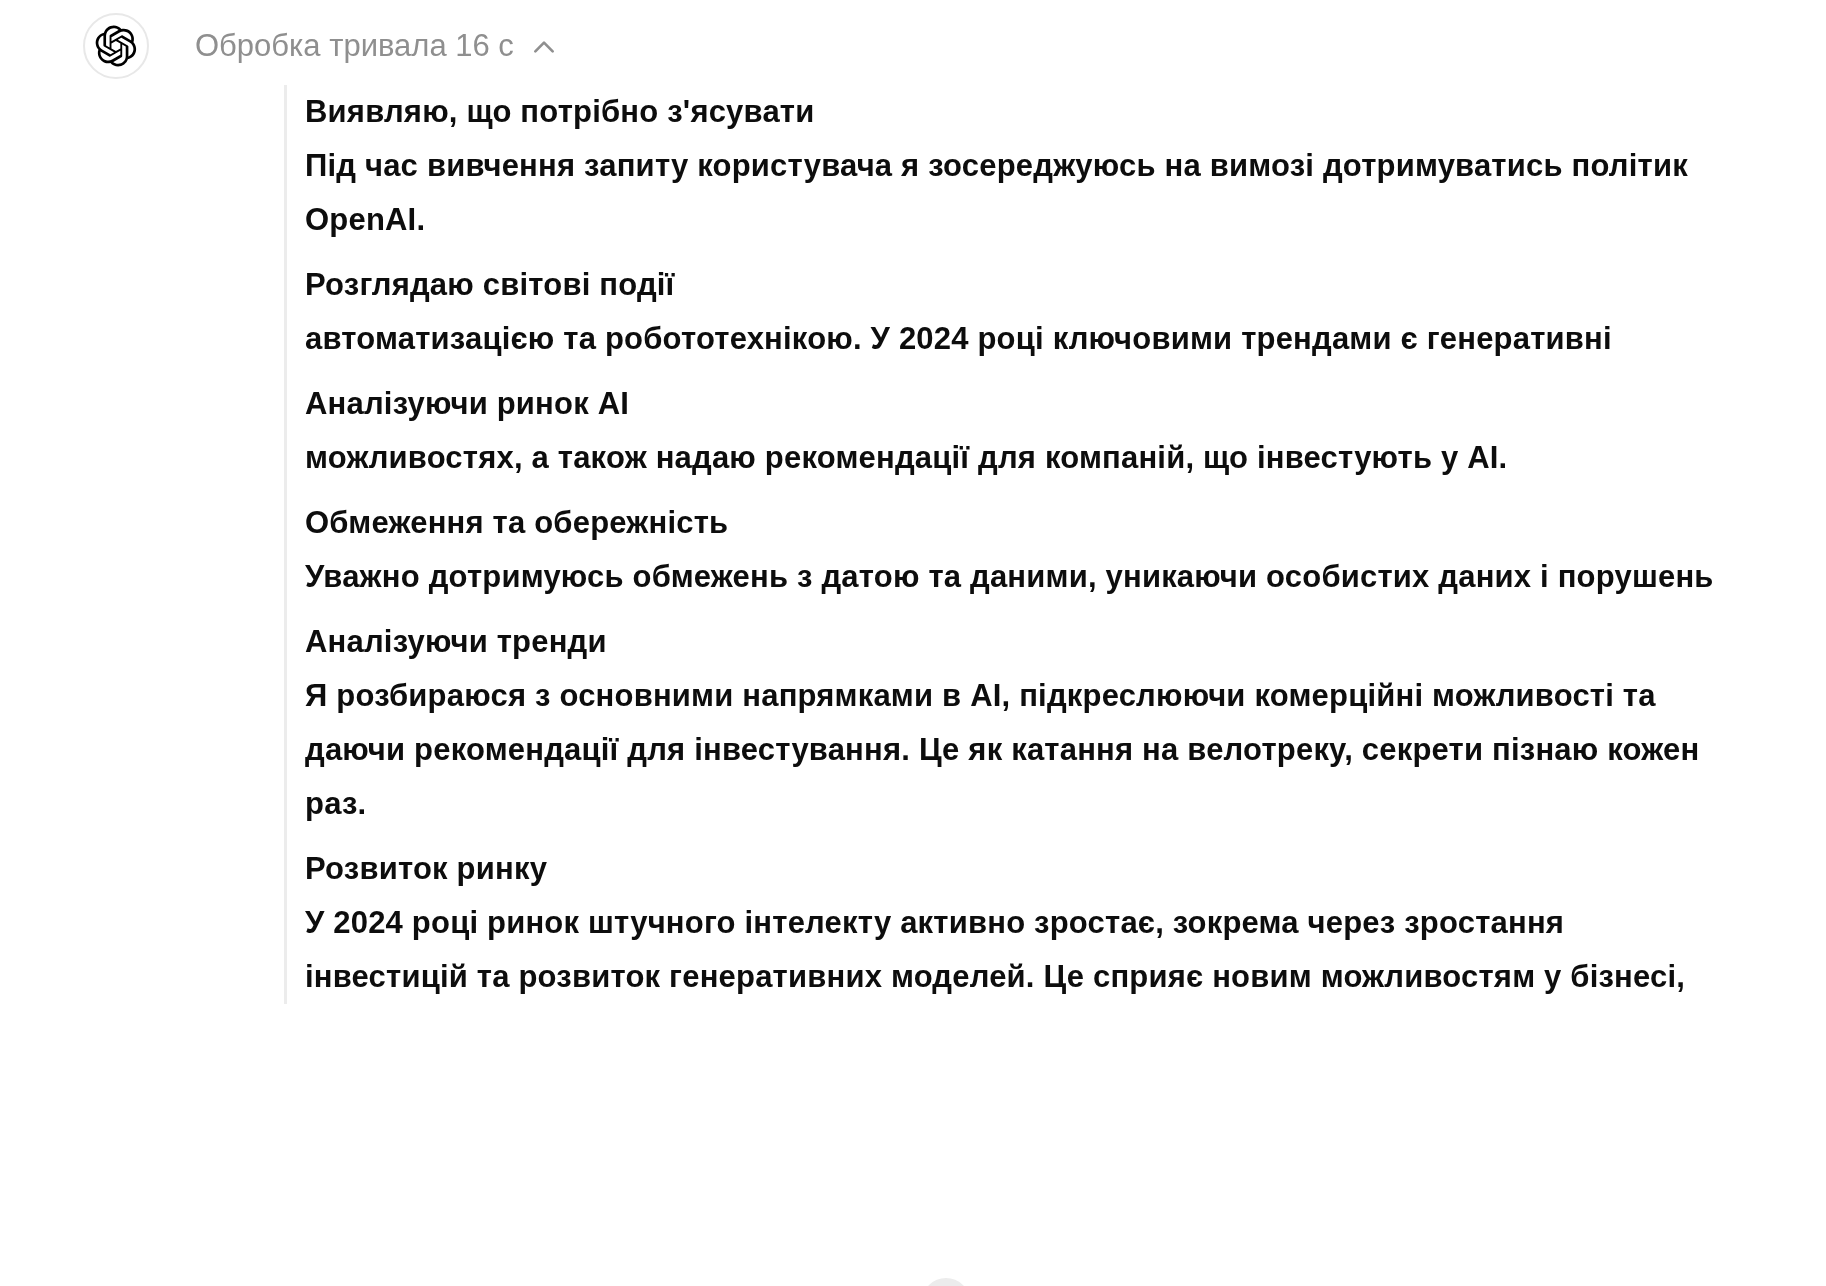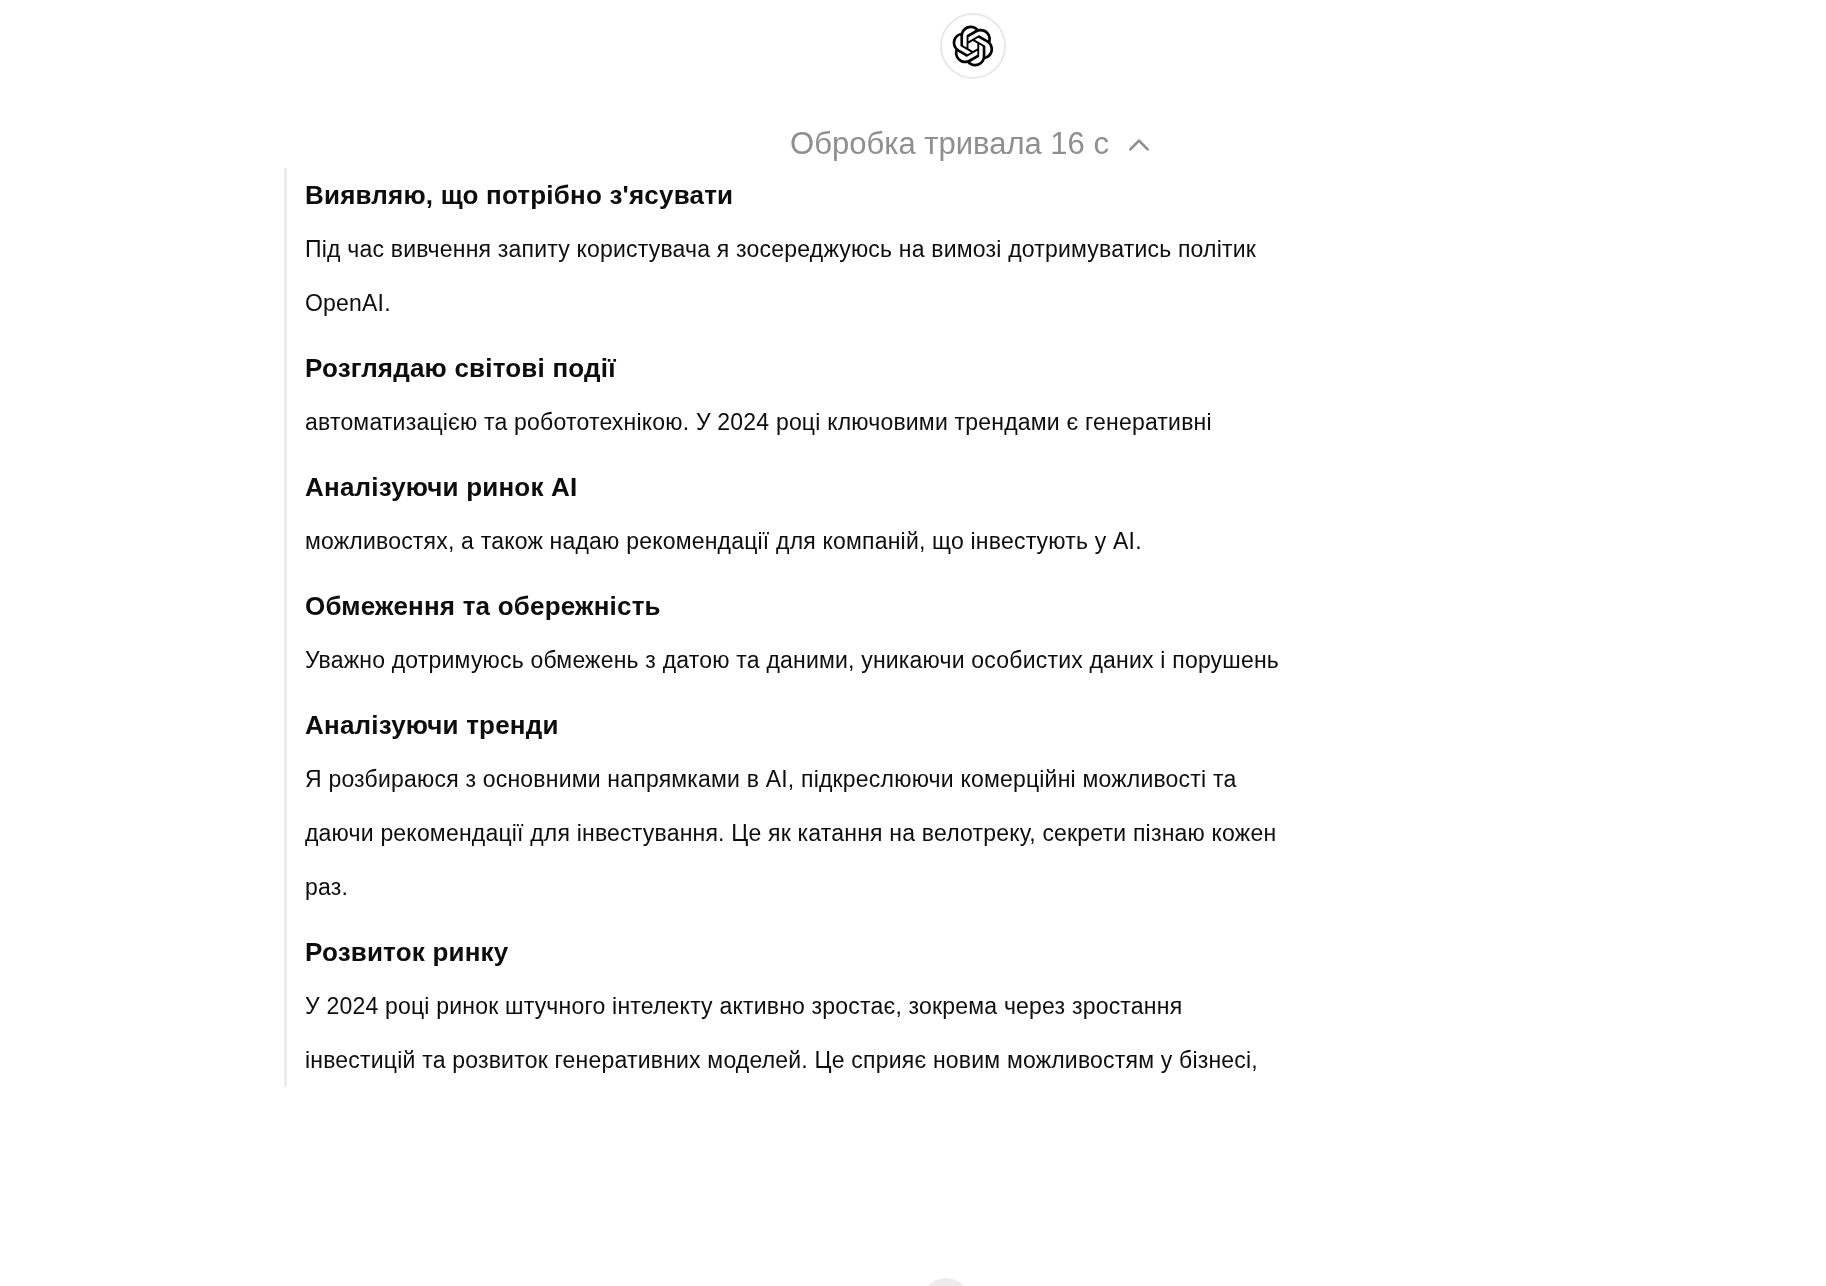--- a/index.html
+++ b/index.html
@@ -5,23 +5,22 @@
   * { margin:0; padding:0; box-sizing:border-box; }
   html,body { background:#ffffff; }
   body {
     width:1826px; height:1286px; overflow:hidden; position:relative;
     font-family:"Liberation Sans","DejaVu Sans",sans-serif;
     color:#0d0d0d;
     -webkit-font-smoothing:antialiased;
   }
   .header-row {
     display:flex; align-items:center;
-    padding-left:119px; padding-top:13px;
+    padding-left:83px; padding-top:13px;
     gap:46px;
-    flex-direction:column;
   }
   .avatar {
     width:66px; height:66px; border-radius:50%;
     border:2px solid #e8e8e8; background:#ffffff;
     display:flex; align-items:center; justify-content:center;
     flex:0 0 auto;
   }
   .avatar svg { width:42px; height:42px; display:block; }
   .trace-toggle {
     display:flex; align-items:center; gap:14px;
@@ -32,27 +31,27 @@
     font-size:31px; color:#8f8f8f; line-height:1.2;
   }
   .chevron { width:32px; height:32px; margin-top:4px; }
   .trace-body {
     margin-left:284px; margin-top:6px;
     border-left:3px solid #ececec;
     padding-left:18px;
     width:1500px;
   }
   .section h3 {
-    font-size:26px; font-weight:700; line-height:54px;
+    font-size:31px; font-weight:700; line-height:54px;
     color:#0d0d0d; letter-spacing:0.2px;
   }
   .section p { margin:0 0 11px 0; }
   .section .line {
     display:block; white-space:nowrap;
-    font-size:23px; font-weight:400; line-height:54px;
+    font-size:31px; font-weight:700; line-height:54px;
     color:#0d0d0d; letter-spacing:0.2px;
   }
   .peek-circle {
     position:absolute; left:922px; top:1278px;
     width:48px; height:48px; border-radius:50%;
     background:#ececec;
   }
 </style>
 </head>
 <body>

